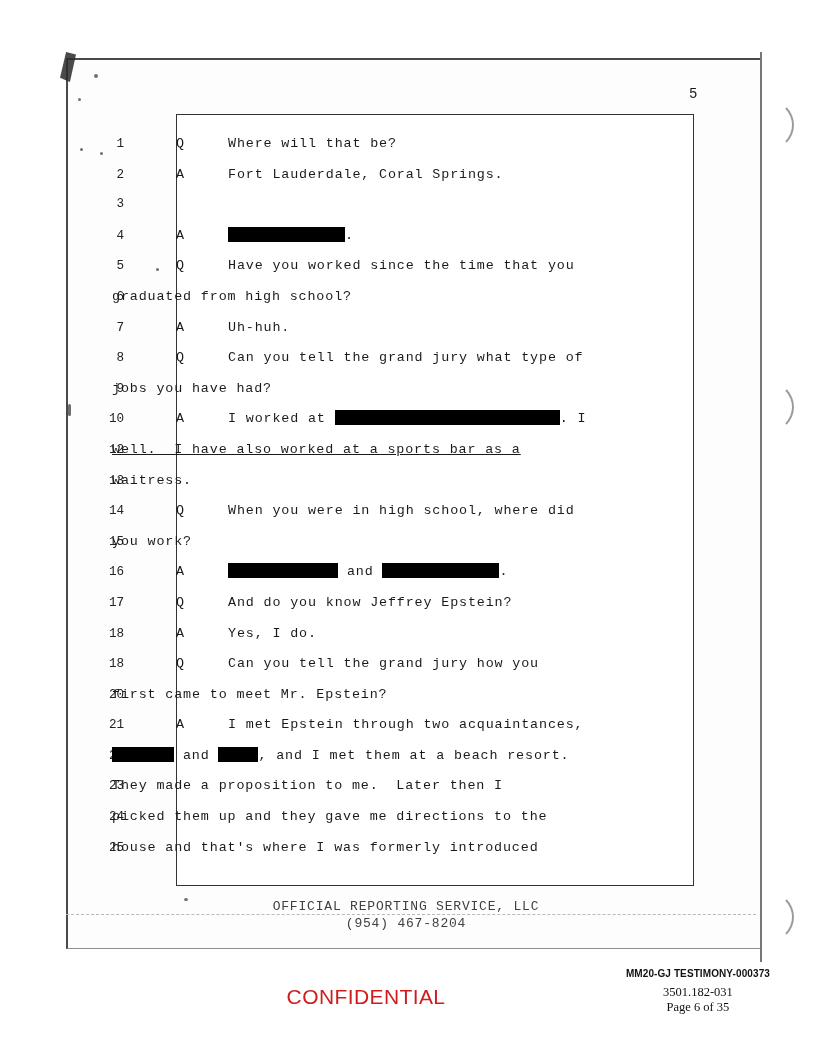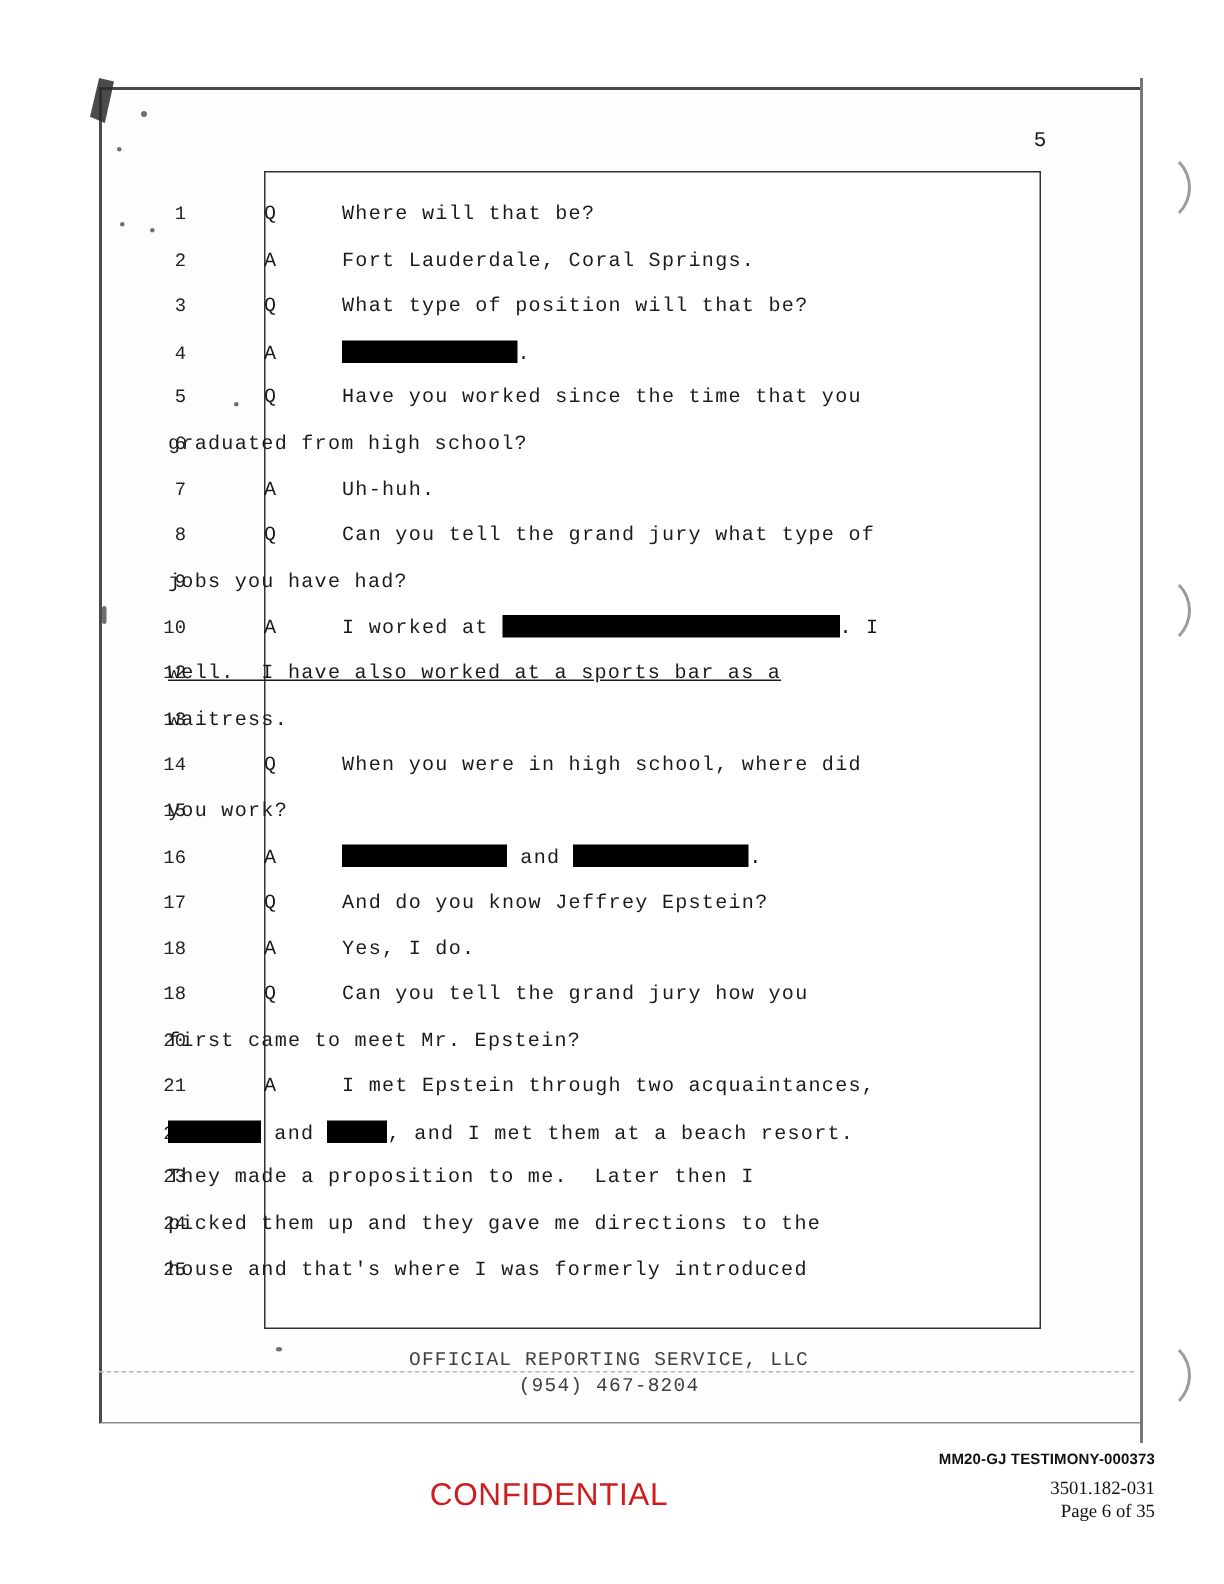--- a/index.html
+++ b/index.html
@@ -177,20 +177,21 @@
     font-weight: bold;
     color: #111;
     letter-spacing: .1px;
   }
   .bates .bates-sub {
     margin-top: 6px;
     font-family: "Liberation Serif", serif;
     font-size: 12.5px;
     color: #111;
     line-height: 15px;
+    text-align: center;
   }
   .dashed-bottom {
     position: absolute;
     left: 66px;
     top: 914px;
     width: 690px;
     border-top: 1px dashed #b9b9b9;
   }
 </style>
 </head>
@@ -226,21 +227,20 @@
       <span class="ltext"><span class="spk">Q</span>Where will that be?</span>
     </div>
 
     <div class="line">
       <span class="lnum">2</span>
       <span class="ltext"><span class="spk">A</span>Fort Lauderdale, Coral Springs.</span>
     </div>
 
     <div class="line">
       <span class="lnum">3</span>
-      <span class="ltext"><span class="spk">Q</span>What type of position will that be?</span>
     </div>
 
     <div class="line">
       <span class="lnum">4</span>
       <span class="ltext"><span class="spk">A</span><span class="redact" style="width:117px;"></span>.</span>
     </div>
 
     <div class="line">
       <span class="lnum">5</span>
       <span class="ltext"><span class="spk">Q</span>Have you worked since the time that you</span>

